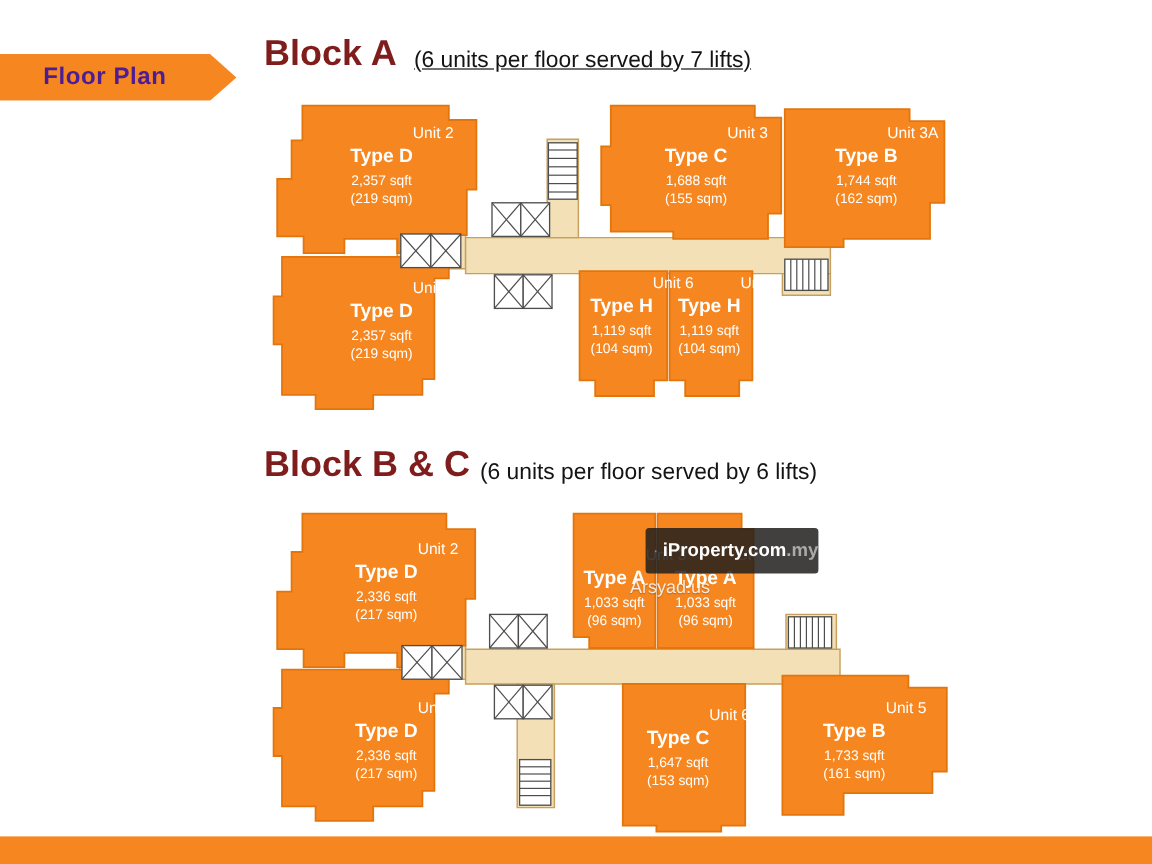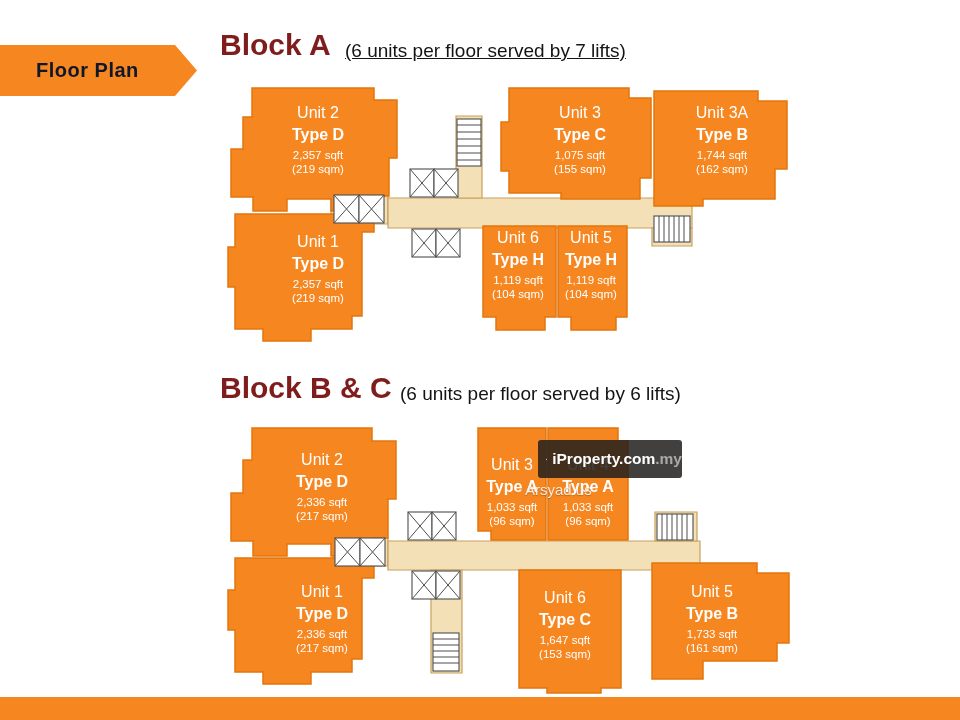--- a/index.html
+++ b/index.html
@@ -3,41 +3,41 @@
 <meta charset="utf-8">
 <style>
   html,body { margin:0; padding:0; background:#ffffff; }
   .stage {
     position:relative; width:960px; height:720px; background:#ffffff;
     overflow:hidden; font-family:"Liberation Sans", sans-serif;
   }
   .plan-svg { position:absolute; left:0; top:0; z-index:1; }
 
   .ribbon {
-    position:absolute; left:0; top:45px; width:197px; height:51px; z-index:4;
-    background:#F6861F; color:#0f172a; display:flex; align-items:center;
+    position:absolute; left:0; top:45px; width:197px; height:39px; z-index:4;
+    background:#F6861F; color:#4c1d95; display:flex; align-items:center;
     padding-left:36px; box-sizing:border-box;
     font-size:20px; font-weight:bold; letter-spacing:0.5px;
     clip-path:polygon(0 0, 175px 0, 197px 50%, 175px 100%, 0 100%);
   }
 
   .block-title {
     position:absolute; z-index:3; color:#7f1d1d;
     font-size:30px; font-weight:600; white-space:nowrap;
   }
   .block-subtitle {
     position:absolute; z-index:3; color:#141414;
     font-size:19px; font-weight:normal; white-space:nowrap;
   }
 
   .unit-label {
     position:absolute; z-index:2; width:120px; text-align:center;
     color:#ffffff; line-height:1.25; pointer-events:none;
   }
-  .u-name { font-size:16px; }
+  .u-name { font-size:13px;text-align:right; }
   .u-type { font-size:16px; font-weight:bold; margin:2px 0 3px 0; }
   .u-sqft, .u-sqm { font-size:11.5px; }
 
   .watermark-box {
     position:absolute; left:538px; top:440px; width:144px; height:38px; z-index:5;
     background:rgba(33,30,28,0.85); border-radius:3px;
     display:flex; align-items:center; padding-left:8px; box-sizing:border-box;
   }
   .watermark-box .wm-main { color:#ffffff; font-weight:bold; font-size:15.5px; margin-left:5px; }
   .watermark-box .wm-suffix { color:#a9a9a9; font-weight:bold; font-size:15.5px; }
@@ -204,21 +204,21 @@
   </div>
   <div class="unit-label" style="left:258px; top:232px;">
     <div class="u-name">Unit 1</div>
     <div class="u-type">Type D</div>
     <div class="u-sqft">2,357 sqft</div>
     <div class="u-sqm">(219 sqm)</div>
   </div>
   <div class="unit-label" style="left:520px; top:103px;">
     <div class="u-name">Unit 3</div>
     <div class="u-type">Type C</div>
-    <div class="u-sqft">1,075 sqft</div>
+    <div class="u-sqft">1,688 sqft</div>
     <div class="u-sqm">(155 sqm)</div>
   </div>
   <div class="unit-label" style="left:662px; top:103px;">
     <div class="u-name">Unit 3A</div>
     <div class="u-type">Type B</div>
     <div class="u-sqft">1,744 sqft</div>
     <div class="u-sqm">(162 sqm)</div>
   </div>
   <div class="unit-label" style="left:458px; top:228px;">
     <div class="u-name">Unit 6</div>

